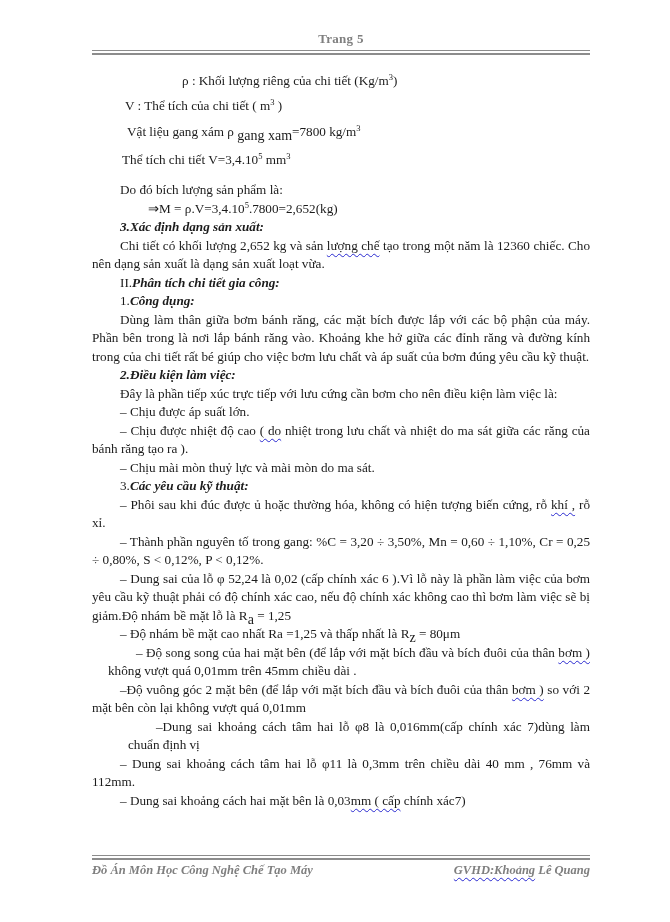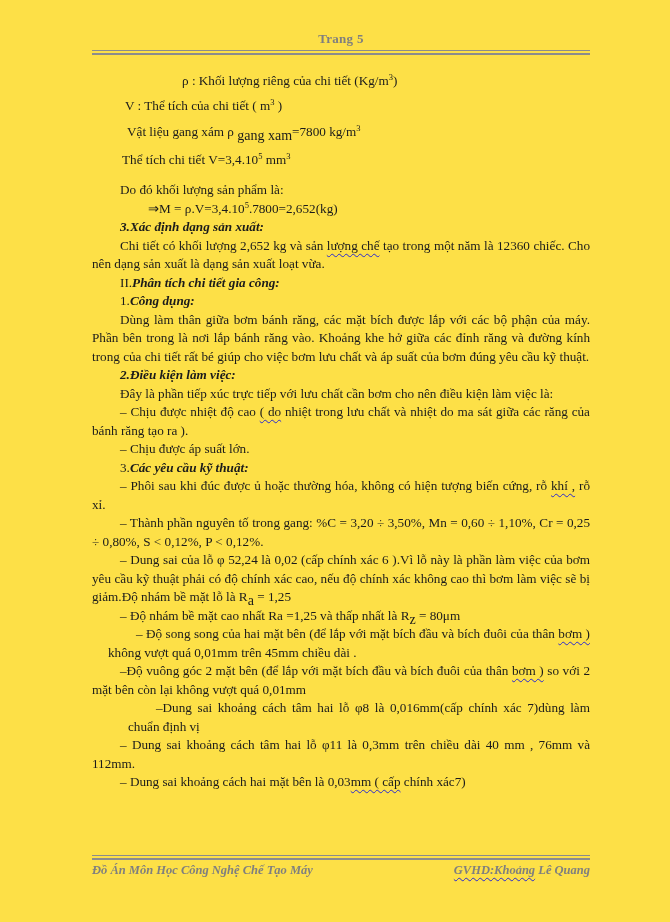--- a/index.html
+++ b/index.html
@@ -1,19 +1,19 @@
 <!DOCTYPE html>
 <html><head>
 <meta charset="utf-8">
 <style>
   html,body { margin:0; padding:0; background:#e8e8e8; }
   .page {
     position:relative;
     width:670px; height:922px;
-    background:#fde047;
+    background:#ffffff;
     font-family:"Liberation Serif", serif;
     color:#1b1b1b;
     overflow:hidden;
     margin:0 auto;
   }
   .header {
     position:absolute; top:31px; left:92px; width:498px;
   }
   .header .htitle {
     display:block; text-align:center;
@@ -58,31 +58,32 @@
   <div class="header">
     <span class="htitle">Trang 5</span>
     <div class="dbl-rule"></div>
   </div>
 
   <div class="doc-body">
       <div class="para left" style="text-indent: 90px; margin-top: 6px;"><span>ρ : Khối lượng riêng của chi tiết (Kg/m</span><sup>3</sup><span>)</span></div>
       <div class="para left" style="text-indent: 33px; margin-top: 6px;"><span>V : Thể tích của chi tiết ( m</span><sup>3</sup><span> )</span></div>
       <div class="para left" style="text-indent: 35px; margin-top: 8px;"><span>Vật liệu gang xám ρ </span><sub>gang xam</sub><span>=7800 kg/m</span><sup>3</sup></div>
       <div class="para left" style="text-indent: 30px; margin-top: 9px;"><span>Thể tích chi tiết   V=3,4.10</span><sup>5</sup><span> mm</span><sup>3</sup></div>
-      <div class="para left" style="text-indent: 28px; margin-top: 12px;"><span>Do đó khối lượng sản phẩm là:</span></div>
+      <div class="para left" style="text-indent: 28px; margin-top: 12px;"><span>Do đó bích lượng sản phẩm là:</span></div>
       <div class="para left" style="text-indent: 56px;"><span>⇒M = ρ.V=3,4.10</span><sup>5</sup><span>.7800=2,652(kg)</span></div>
       <div class="para left" style="text-indent: 28px;"><span style="font-weight: bold; font-style: italic;">3.Xác định dạng sản xuất:</span></div>
       <div class="para" style="text-indent: 28px;"><span>Chi tiết có khối lượng 2,652 kg và sản </span><span class="wavy">lượng  chế</span><span> tạo trong một năm là 12360 chiếc. Cho nên dạng sản xuất là dạng sản xuất loạt vừa.</span></div>
       <div class="para left" style="text-indent: 28px;"><span>II.</span><span style="font-weight: bold; font-style: italic;">Phân tích chi tiết gia công:</span></div>
       <div class="para left" style="text-indent: 28px;"><span>1.</span><span style="font-weight: bold; font-style: italic;">Công dụng:</span></div>
       <div class="para" style="text-indent: 28px;"><span>Dùng làm thân giữa bơm bánh răng, các mặt bích được lắp với các bộ phận của máy. Phần bên trong là nơi lắp bánh răng vào. Khoảng khe hở giữa các đỉnh răng và đường kính trong của chi tiết rất bé giúp cho việc bơm lưu chất và áp suất của bơm đúng yêu cầu kỹ thuật.</span></div>
       <div class="para left" style="text-indent: 28px;"><span style="font-weight: bold; font-style: italic;">2.Điều kiện làm việc:</span></div>
-      <div class="para" style="text-indent: 28px;"><span>Đây là phần tiếp xúc trực tiếp với lưu chất cần bơm cho nên điều kiện làm việc là:</span></div>
+      <div class="para" style="text-indent: 28px;"><span>Đây là phần tiếp xúc trực tiếp với lưu cứng cần bơm cho nên điều kiện làm việc là:</span></div>
+      <div class="para left" style="text-indent: 28px;"><span>– Chịu được áp suất lớn.</span></div>
       <div class="para" style="text-indent: 28px;"><span>– Chịu được nhiệt độ cao </span><span class="wavy">( do</span><span> nhiệt trong lưu chất và nhiệt do ma sát giữa các răng của bánh răng tạo ra ).</span></div>
-      <div class="para left" style="text-indent: 28px;"><span>– Chịu được áp suất lớn.</span></div>
+      <div class="para left" style="text-indent: 28px;"><span>– Chịu mài mòn thuỷ lực và mài mòn do ma sát.</span></div>
       <div class="para left" style="text-indent: 28px;"><span>3.</span><span style="font-weight: bold; font-style: italic;">Các yêu cầu kỹ thuật:</span></div>
       <div class="para" style="text-indent: 28px;"><span>– Phôi sau khi đúc được ủ hoặc thường hóa, không có hiện tượng biến cứng, rỗ </span><span class="wavy">khí ,</span><span> rỗ xỉ.</span></div>
       <div class="para" style="text-indent: 28px;"><span>– Thành phần nguyên tố trong gang: %C = 3,20 ÷ 3,50%, Mn = 0,60 ÷ 1,10%, Cr = 0,25 ÷ 0,80%, S &lt; 0,12%, P &lt; 0,12%.</span></div>
       <div class="para" style="text-indent: 28px;"><span>– Dung sai của lỗ φ 52,24 là 0,02 (cấp chính xác 6 ).Vì  lỗ này là phần làm việc của bơm yêu cầu kỹ thuật phải có độ chính xác cao, nếu độ chính xác không cao thì bơm làm việc sẽ bị giảm.Độ nhám bề mặt lỗ là R</span><sub>a</sub><span> =  1,25</span></div>
       <div class="para left" style="text-indent: 28px;"><span>– Độ nhám bề mặt cao nhất Ra =1,25 và thấp nhất là  R</span><sub>z</sub><span> = 80μm</span></div>
       <div class="para" style="text-indent: 28px; margin-left: 16px;"><span>– Độ song song của hai mặt bên (để lắp với mặt bích đầu và bích đuôi của thân </span><span class="wavy">bơm )</span><span> không vượt quá 0,01mm trên 45mm chiều dài .</span></div>
       <div class="para" style="text-indent: 28px;"><span>–Độ vuông góc 2 mặt bên (để lắp với mặt bích đầu và bích đuôi của thân </span><span class="wavy">bơm )</span><span> so với 2 mặt bên còn lại không vượt quá 0,01mm</span></div>
       <div class="para" style="text-indent: 28px; margin-left: 36px;"><span>–Dung sai khoảng cách tâm hai lỗ  φ8 là 0,016mm(cấp chính xác 7)dùng làm chuẩn định vị</span></div>
       <div class="para" style="text-indent: 28px;"><span>– Dung sai khoảng cách tâm hai lỗ  φ11  là 0,3mm trên chiều dài 40 mm , 76mm và 112mm.</span></div>
       <div class="para left" style="text-indent: 28px;"><span>– Dung sai khoảng cách hai mặt bên là 0,03</span><span class="wavy">mm ( cấp</span><span> chính xác7)</span></div>

